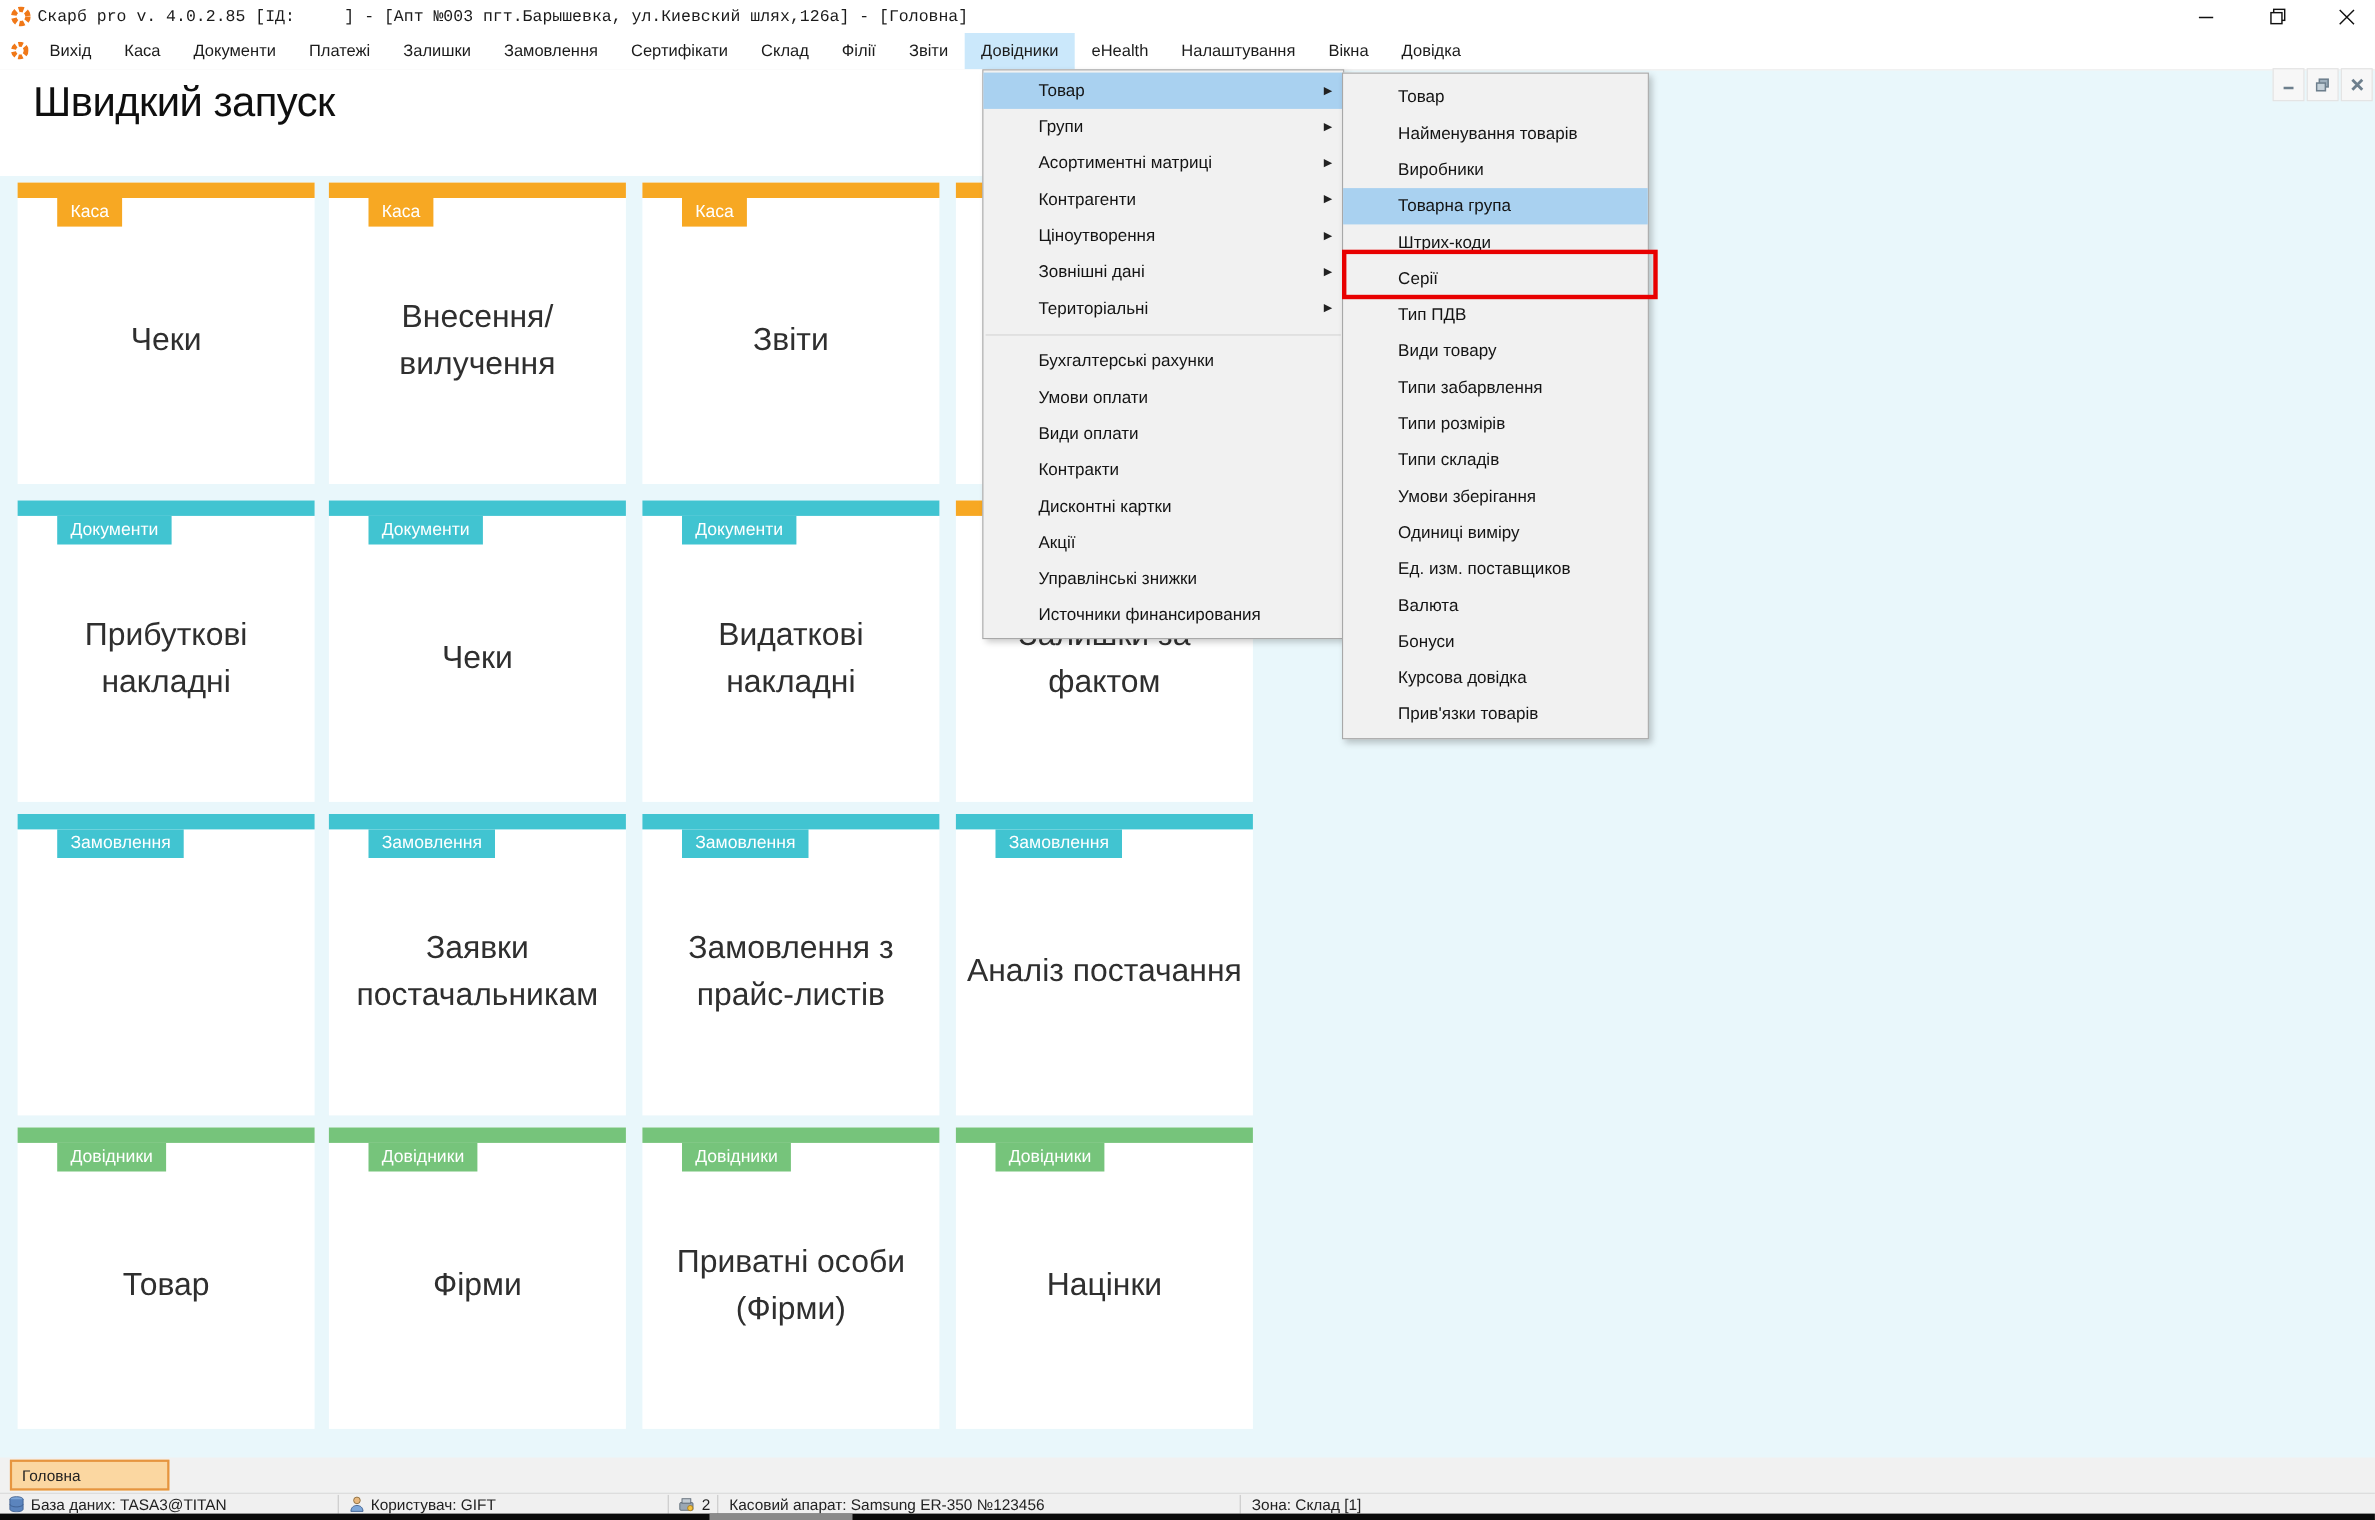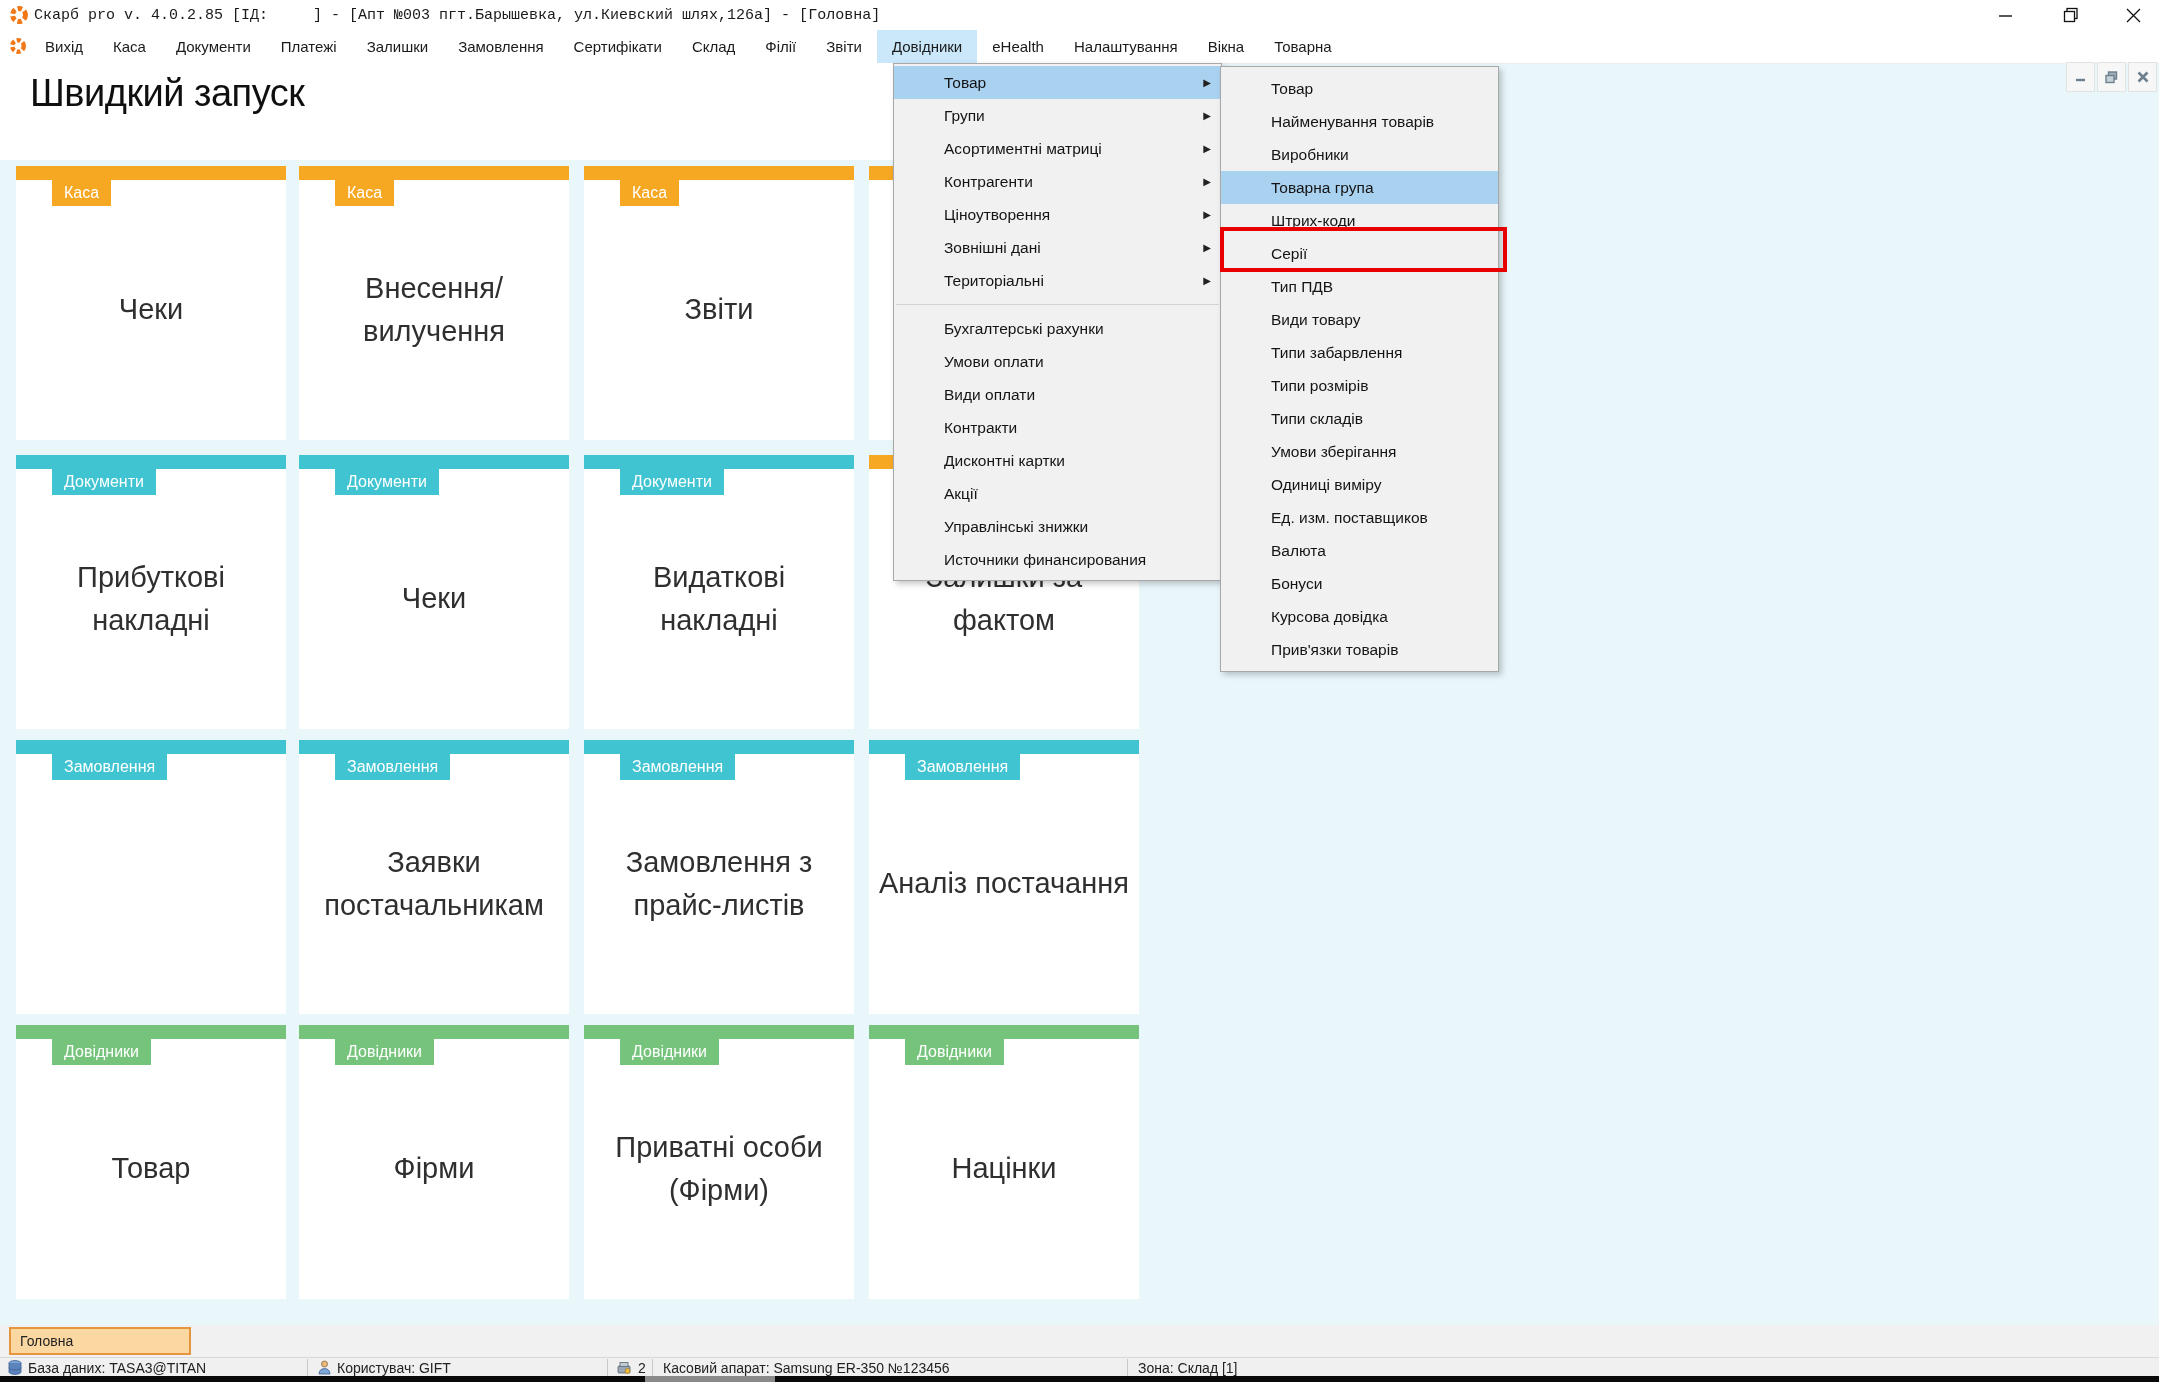--- a/index.html
+++ b/index.html
@@ -39,21 +39,21 @@
   .menu-panel{position:absolute;background:#f1f1f1;border:1px solid #a8a8a8;box-shadow:3px 3px 6px rgba(0,0,0,.22);z-index:10;}
   #dropdown-main{left:893px;top:63px;width:327px;padding:2px 0 4px 0;}
   #submenu-tovar{left:1220px;top:66px;width:277px;padding:5px 0;}
   .menu-item{position:relative;height:33px;line-height:33px;padding-left:50px;font-size:15.5px;color:#141414;white-space:nowrap;cursor:default;}
   .menu-item.hl{background:#a9d1f0;}
   .menu-item .arrow{position:absolute;right:10px;top:0;font-size:10px;color:#222;}
   .menu-sep{height:1px;background:#d4d4d4;margin:7px 2px;}
   .red-box{position:absolute;left:-1px;top:160px;width:279px;height:37px;border:4px solid #e80000;z-index:12;}
   
   .tabstrip{position:absolute;left:0;top:1325px;width:2159px;height:32px;background:#f1f1f1;}
-  .tab{position:absolute;left:9px;top:2px;width:182px;height:28px;background:#fbd7a1;border:2px solid #e6953f;box-sizing:border-box;
+  .tab{position:absolute;left:9px;top:2px;width:145px;height:28px;background:#fbd7a1;border:2px solid #e6953f;box-sizing:border-box;
     font-size:14px;color:#222;line-height:24px;padding-left:9px;}
   .statusbar{position:absolute;left:0;top:1357px;width:2159px;height:19px;background:#f0f0f0;border-top:1px solid #d9d9d9;font-size:14px;color:#222;}
   .sb-item{position:absolute;top:0;height:19px;display:flex;align-items:center;gap:6px;white-space:nowrap;}
   .sb-sep{position:absolute;top:1px;width:1px;height:17px;background:#c9c9c9;}
   .black-strip{position:absolute;left:0;top:1376px;width:2159px;height:6px;background:#0a0a0a;}
   .black-strip .gray-seg{position:absolute;left:645px;top:0;width:130px;height:6px;background:#8a8a8a;}
   svg{display:block;}
 </style>
 </head>
 <body>
@@ -97,21 +97,21 @@
     <span class="menubar-item">Залишки</span>
     <span class="menubar-item">Замовлення</span>
     <span class="menubar-item">Сертифікати</span>
     <span class="menubar-item">Склад</span>
     <span class="menubar-item">Філії</span>
     <span class="menubar-item">Звіти</span>
     <span class="menubar-item hl">Довідники</span>
     <span class="menubar-item">eHealth</span>
     <span class="menubar-item">Налаштування</span>
     <span class="menubar-item">Вікна</span>
-    <span class="menubar-item">Товарна</span>
+    <span class="menubar-item">Довідка</span>
   </div>
   <div class="mdi-btns">
     <span class="mdi-btn">
       <svg width="11" height="11" viewBox="0 0 11 11">
           <line x1="1" y1="8" x2="10" y2="8" stroke="#6d7f8d" stroke-width="2.4"></line>
         </svg>
     </span>
     <span class="mdi-btn">
       <svg width="13" height="13" viewBox="0 0 13 13">
           <rect x="3.5" y="1" width="8" height="7" fill="#9fb0bd" stroke="#6d7f8d" stroke-width="1.4"></rect>

